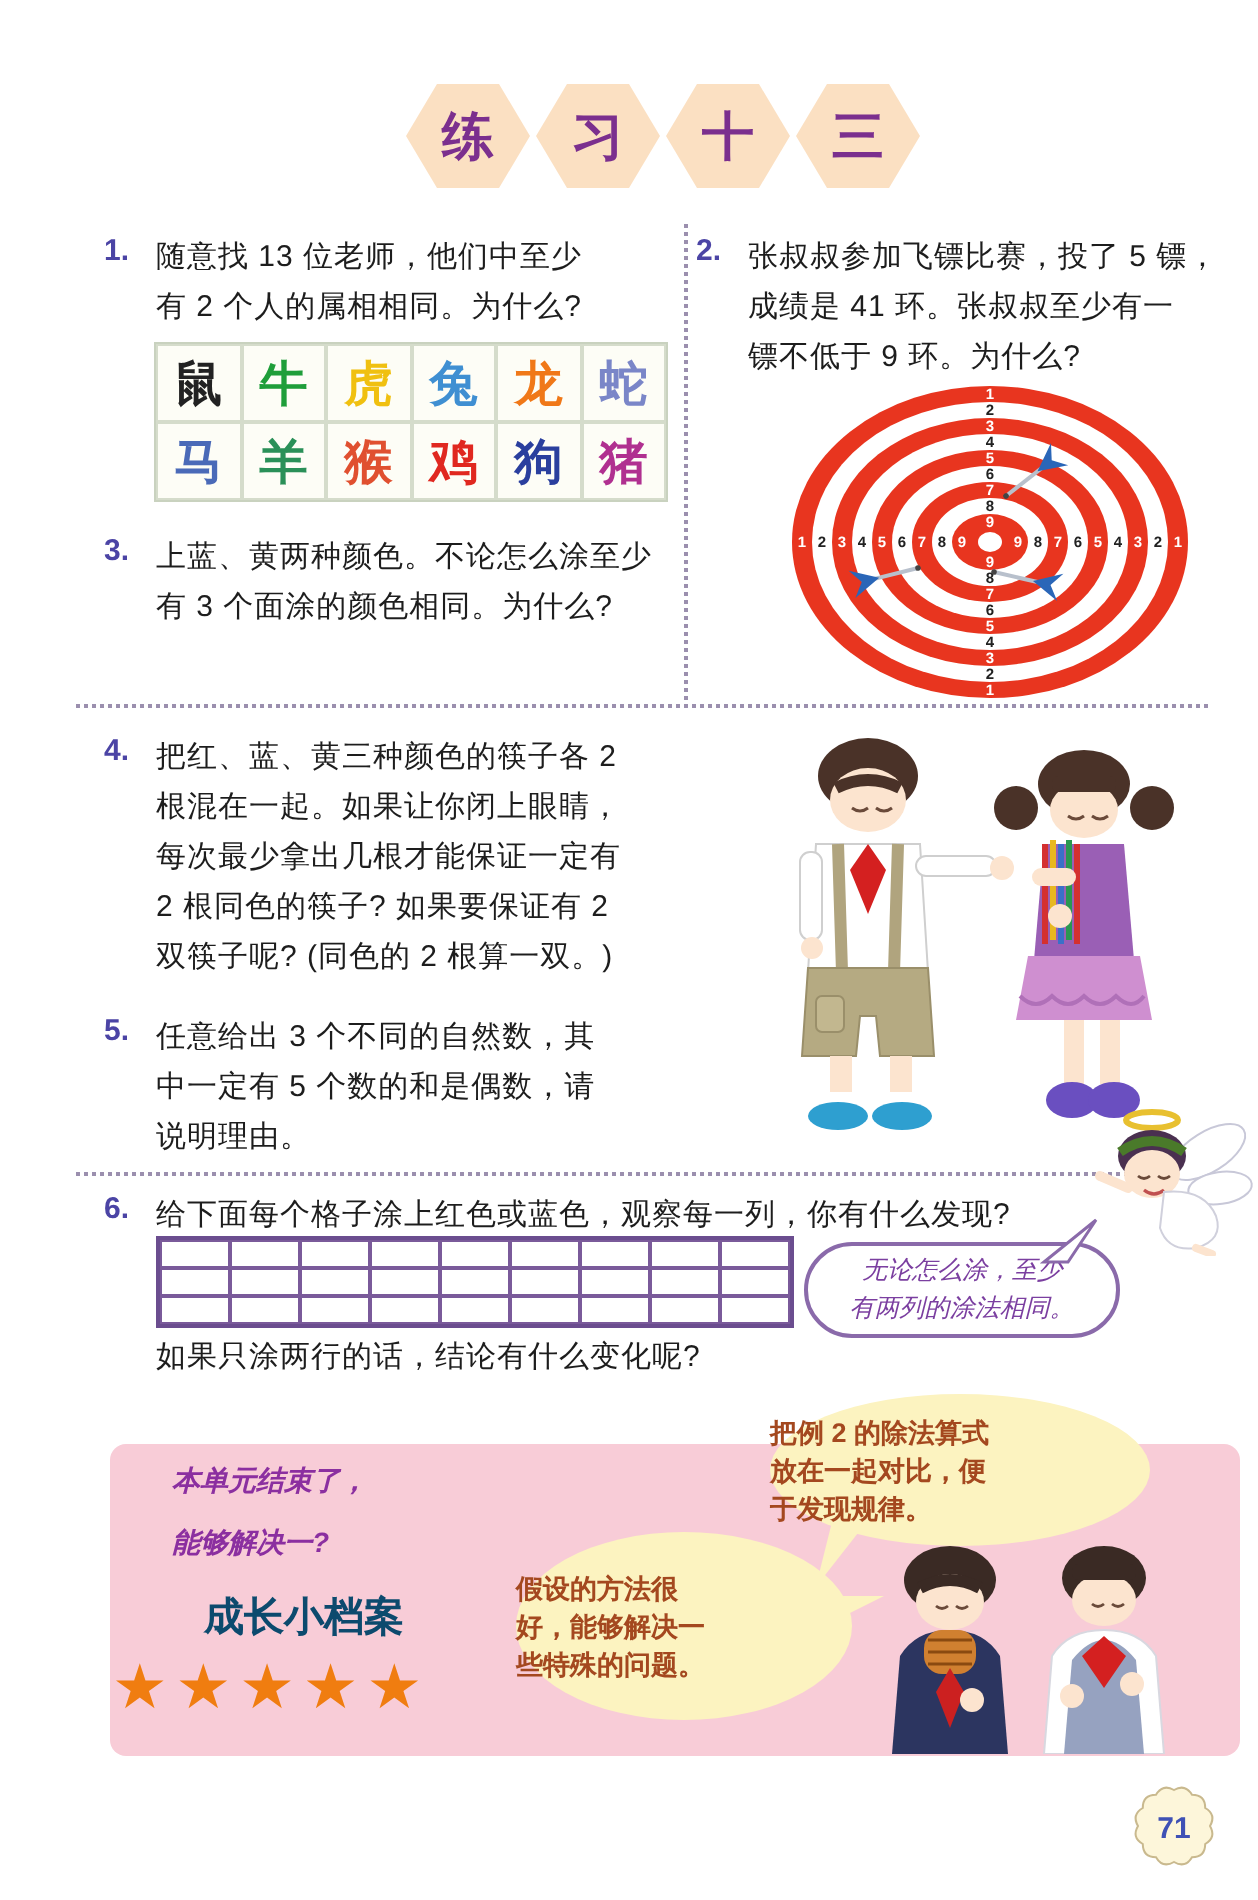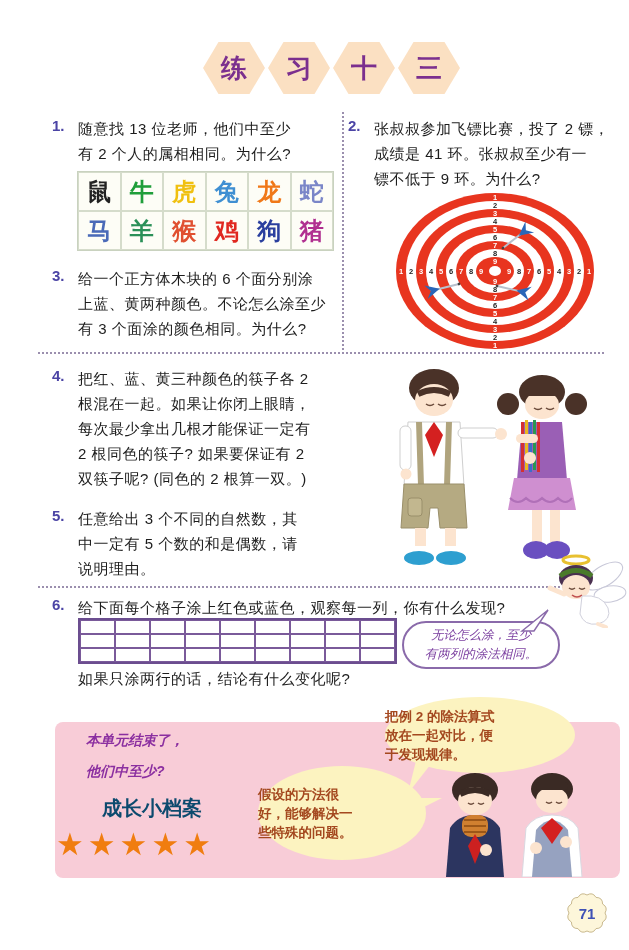--- a/index.html
+++ b/index.html
@@ -116,21 +116,21 @@
     <div class="zcell">
       <span style="color: rgb(42, 63, 158);">狗</span>
     </div>
     <div class="zcell">
       <span style="color: rgb(176, 48, 144);">猪</span>
     </div>
   </div>
 
 <div class="question" style="left:374px;top:116px;">
   <span class="qnum">2.</span>
-  <div class="qline">张叔叔参加飞镖比赛，投了 2 镖，</div>
+  <div class="qline">张叔叔参加飞镖比赛，投了 5 镖，</div>
   <div class="qline">成绩是 41 环。张叔叔至少有一</div>
   <div class="qline">镖不低于 9 环。为什么?</div>
 </div>
 
 <svg class="abs" style="left:393px;top:190px;" width="204" height="162" viewBox="0 0 204 162">
   <g id="rings">
       <ellipse cx="102" cy="81" rx="99" ry="78" fill="#e8351f"></ellipse>
       <ellipse cx="102" cy="81" rx="89" ry="70" fill="#ffffff"></ellipse>
       <ellipse cx="102" cy="81" rx="79" ry="62" fill="#e8351f"></ellipse>
       <ellipse cx="102" cy="81" rx="69" ry="54" fill="#ffffff"></ellipse>
@@ -196,21 +196,20 @@
       <circle cx="0" cy="0" r="1.4" fill="#444"></circle>
     </g>
   </g>
 </svg>
 
 <div class="dotted-v" style="left:342px;top:112px;height:238px;"></div>
 <div class="dotted-h" style="left:38px;top:352px;width:566px;"></div>
 
 <div class="question" style="left:78px;top:266px;">
   <span class="qnum">3.</span>
-  <div class="qline">给一个正方体木块的 6 个面分别涂</div>
   <div class="qline">上蓝、黄两种颜色。不论怎么涂至少</div>
   <div class="qline">有 3 个面涂的颜色相同。为什么?</div>
 </div>
 
 <div class="question" style="left:78px;top:366px;">
   <span class="qnum">4.</span>
   <div class="qline">把红、蓝、黄三种颜色的筷子各 2</div>
   <div class="qline">根混在一起。如果让你闭上眼睛，</div>
   <div class="qline">每次最少拿出几根才能保证一定有</div>
   <div class="qline">2 根同色的筷子? 如果要保证有 2</div>
@@ -327,21 +326,21 @@
   <ellipse cx="34" cy="39" rx="14" ry="12" fill="#fce4cf"></ellipse>
   <path d="M27 40 q3 2.5 6 0 M37 40 q3 2.5 6 0" stroke="#6a4a3a" stroke-width="1.4" fill="none"></path>
   <path d="M30 47 q5 4 10 0" stroke="#c05050" stroke-width="1.6" fill="none"></path>
   <line x1="22" y1="46" x2="8" y2="40" stroke="#fce4cf" stroke-width="5" stroke-linecap="round"></line>
   <path d="M40 48 Q60 46 66 60 Q70 72 56 76 Q42 78 38 66 Z" fill="#ffffff" stroke="#d0d0dc"></path>
   <line x1="56" y1="76" x2="64" y2="79" stroke="#fce4cf" stroke-width="4" stroke-linecap="round"></line>
 </svg>
 
 <div class="summary-box"></div>
 <div class="prompt-line" style="left:86px;top:732px;">本单元结束了，</div>
-<div class="prompt-line" style="left:86px;top:763px;">他们中至少?</div>
+<div class="prompt-line" style="left:86px;top:763px;">能够解决一?</div>
 <div class="archive">成长小档案</div>
 <div class="stars"><span>★</span><span>★</span><span>★</span><span>★</span><span>★</span></div>
 
 <div class="btail1"></div>
 <div class="ybubble" id="bubble1">
   <div class="bline">把例 2 的除法算式</div>
   <div class="bline">放在一起对比，便</div>
   <div class="bline">于发现规律。</div>
 </div>
 <div class="btail2"></div>

